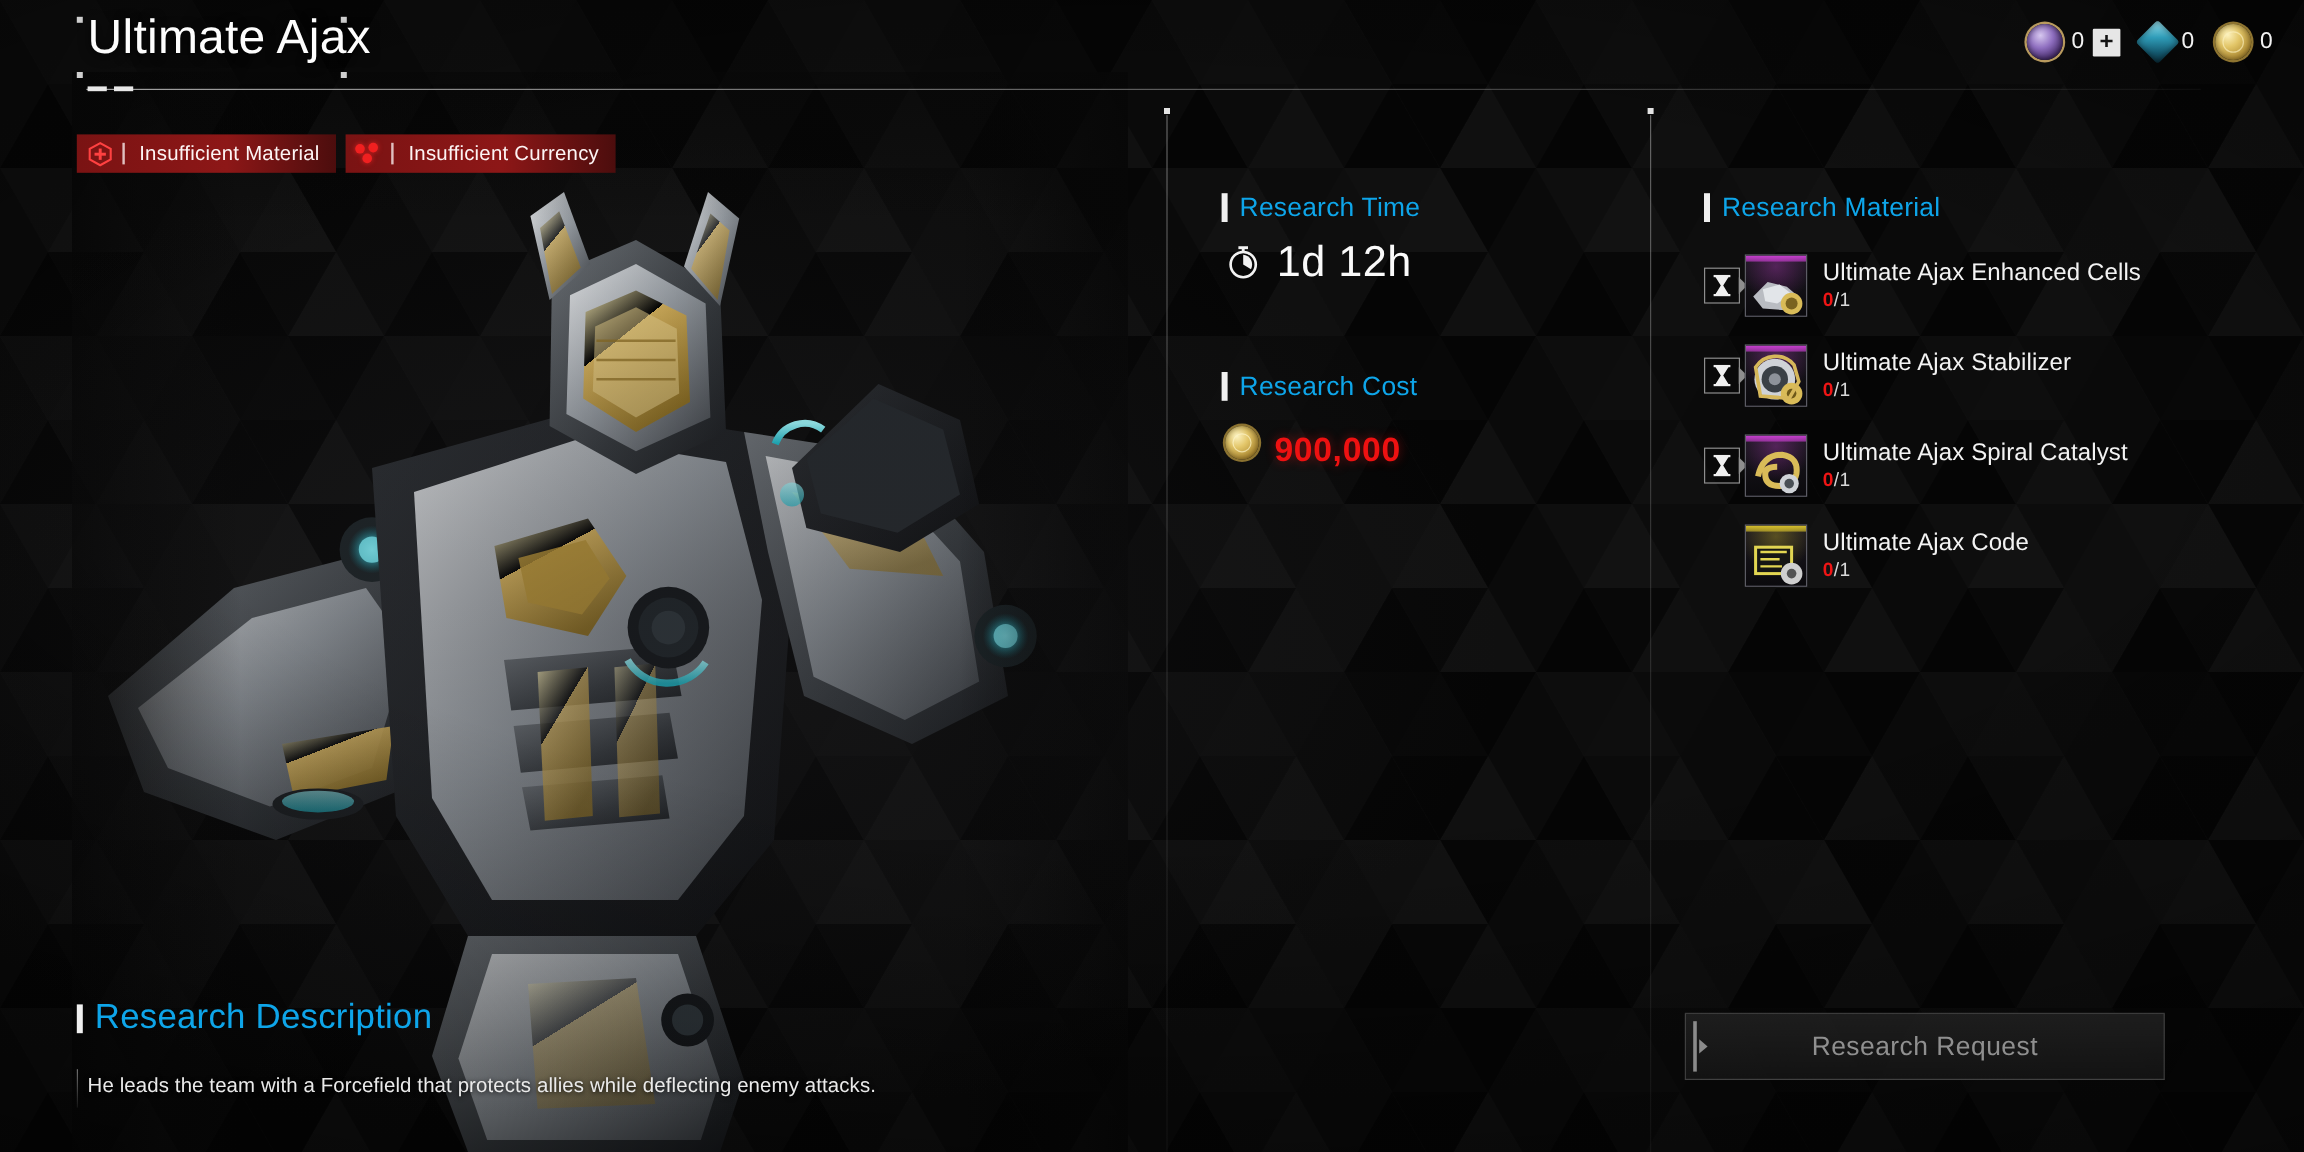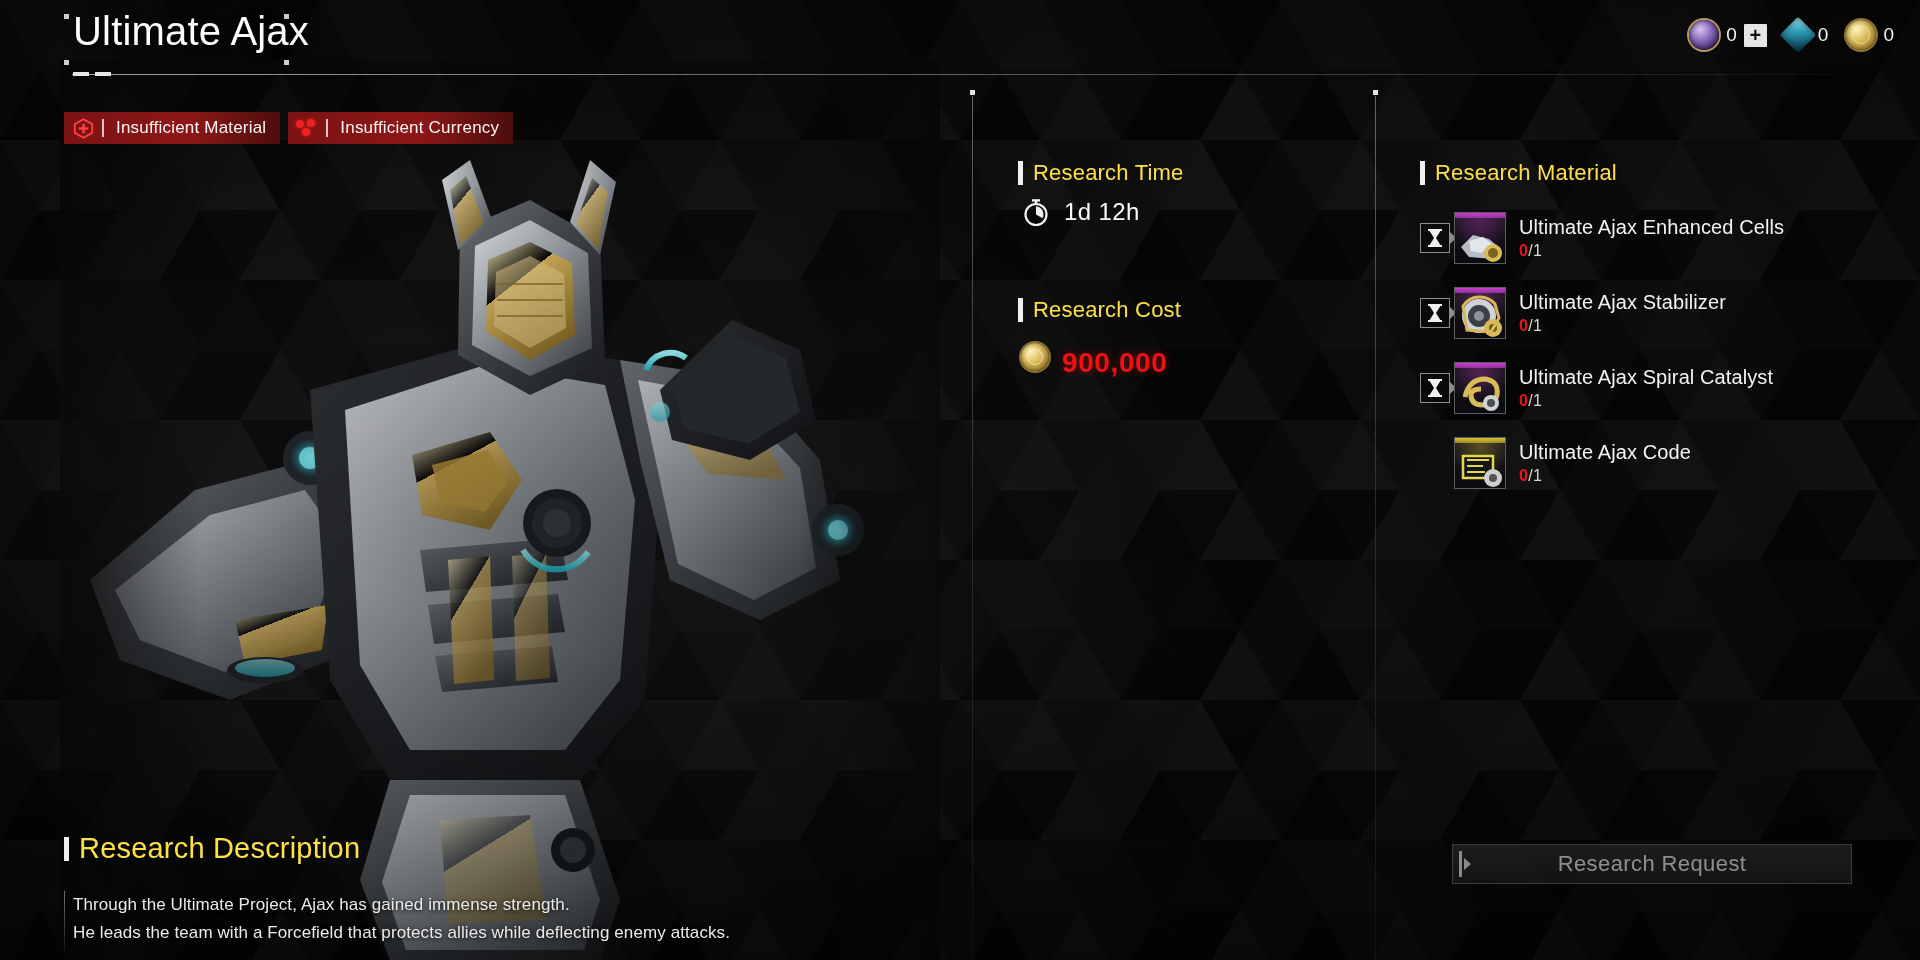--- a/index.html
+++ b/index.html
@@ -113,28 +113,28 @@
   
   .vdiv { position:absolute; width:1px; top:96px; height:864px;
           background:linear-gradient(to bottom, rgba(175,175,175,.55) 0%, rgba(120,120,120,.30) 45%, rgba(90,90,90,.12) 100%); }
   .vdiv::before { content:""; position:absolute; left:-2px; top:-6px; width:5px; height:5px; background:#e3e3e3; }
   .vdiv.d1 { left:972px; }
   .vdiv.d2 { left:1375px; }
 
   
   .sec-head { display:flex; align-items:center; gap:10px; }
   .sec-bar { width:5px; height:24px; background:#f0f0f0; flex:none; }
-  .sec-title { font-size:22px; color:#fde047; letter-spacing:.2px; font-weight:400; }
+  .sec-title { font-size:22px; color:#0ea5e9; letter-spacing:.2px; font-weight:400; }
 
   
   .col-center { position:absolute; left:1018px; top:160px; width:330px; }
   .ctr-block + .ctr-block { margin-top:70px; }
   .ctr-value { display:flex; align-items:center; gap:13px; margin-top:11px; padding-left:3px; }
   .time-ico { width:30px; height:30px; position:relative; flex:none; }
-  .time-txt { font-size:24px; color:#fafafa; letter-spacing:.4px; }
+  .time-txt { font-size:36px; color:#fafafa; letter-spacing:.4px; }
 
   .coin-ico {
     width:28px; height:28px; border-radius:50%; flex:none; position:relative;
     background:radial-gradient(circle at 35% 30%, #fdf3c1 0%, #e3c669 35%, #b08c33 72%, #6f5617 100%);
     box-shadow:0 0 0 2px #8b7230, inset 0 0 5px rgba(0,0,0,.45);
   }
   .coin-ico::after {
     content:""; position:absolute; left:6px; top:6px; right:6px; bottom:6px;
     border-radius:50%; border:1.5px solid rgba(252,243,200,.7);
   }
@@ -170,21 +170,21 @@
   .mat-tile .glow { position:absolute; inset:0; }
   .mat-tile svg { position:absolute; left:0; top:0; }
 
   .mat-meta { margin-left:13px; display:flex; flex-direction:column; justify-content:center; gap:3px; }
   .mat-name { font-size:20px; color:#f3f3f3; letter-spacing:.1px; white-space:nowrap; }
   .mat-count { font-size:16px; color:#d8d8d8; letter-spacing:.3px; }
   .mat-count .have { color:#ef1515; font-weight:700; }
 
   
   .req-btn {
-    position:absolute; left:1452px; top:844px; width:400px; height:40px;
+    position:absolute; left:1404px; top:844px; width:400px; height:56px;
     background:linear-gradient(to bottom, rgba(32,32,32,.88) 0%, rgba(20,20,20,.9) 100%);
     border:1px solid rgba(120,120,120,.40);
     display:flex; align-items:center; justify-content:center;
     cursor:default;
   }
   .req-btn .lbar { position:absolute; left:6px; top:6px; bottom:6px; width:3px; background:#8b8b8b; }
   .req-btn .ltri {
     position:absolute; left:11px; top:50%; transform:translateY(-50%);
     width:0; height:0; border-top:6px solid transparent; border-bottom:6px solid transparent;
     border-left:7px solid #8b8b8b;
@@ -524,18 +524,17 @@
     <span class="ltri"></span>
     <span class="req-label">Research Request</span>
   </div>
 
   <div class="desc">
     <div class="sec-head">
       <span class="sec-bar"></span>
       <span class="sec-title">Research Description</span>
     </div>
     <div class="desc-body" id="desc-body">
-        <div class="desc-line">Through the Ultimate Project, Ajax has gained immense strength.</div>
         <div class="desc-line">He leads the team with a Forcefield that protects allies while deflecting enemy attacks.</div>
       </div>
   </div>
 
 </div>
 
 </body></html>

